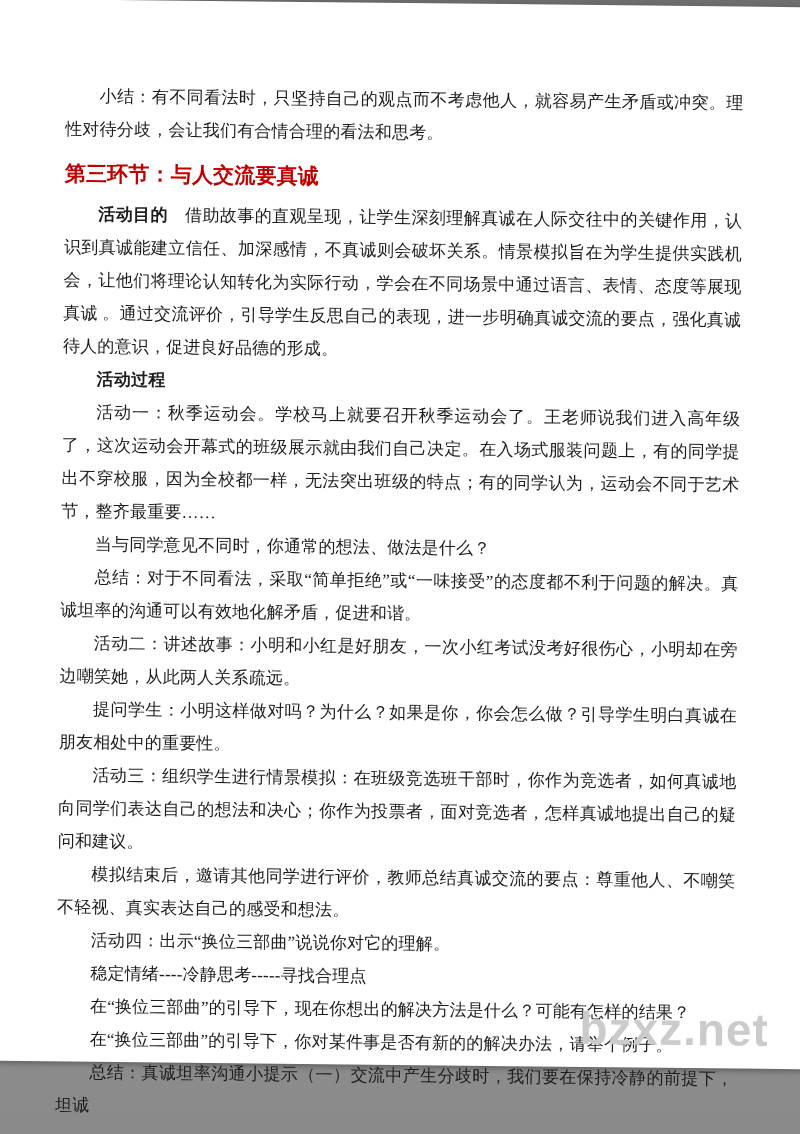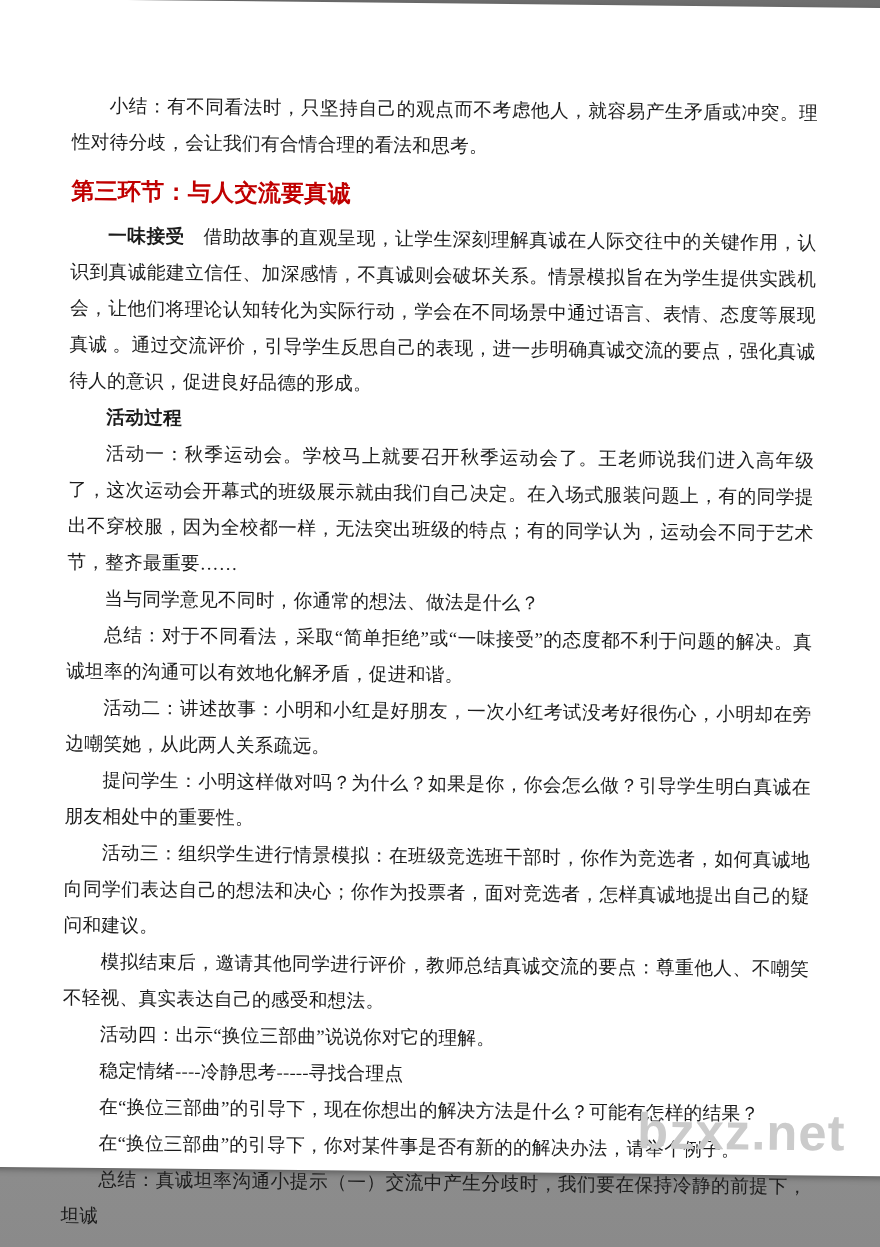--- a/index.html
+++ b/index.html
@@ -65,21 +65,21 @@
 </style>
 </head>
 <body>
 
 <div class="page">
 
   <p class="para">小结：有不同看法时，只坚持自己的观点而不考虑他人，就容易产生矛盾或冲突。理性对待分歧，会让我们有合情合理的看法和思考。</p>
 
   <h2 class="para section-heading">第三环节：与人交流要真诚</h2>
 
-  <p class="para"><span class="lead-label">一味接受</span><span>借助故事的直观呈现，让学生深刻理解真诚在人际交往中的关键作用，认识到真诚能建立信任、加深感情，不真诚则会破坏关系。情景模拟旨在为学生提供实践机会，让他们将理论认知转化为实际行动，学会在不同场景中通过语言、表情、态度等展现真诚 。通过交流评价，引导学生反思自己的表现，进一步明确真诚交流的要点，强化真诚待人的意识，促进良好品德的形成。</span></p>
+  <p class="para"><span class="lead-label">活动目的</span><span>借助故事的直观呈现，让学生深刻理解真诚在人际交往中的关键作用，认识到真诚能建立信任、加深感情，不真诚则会破坏关系。情景模拟旨在为学生提供实践机会，让他们将理论认知转化为实际行动，学会在不同场景中通过语言、表情、态度等展现真诚 。通过交流评价，引导学生反思自己的表现，进一步明确真诚交流的要点，强化真诚待人的意识，促进良好品德的形成。</span></p>
 
   <p class="para bold">活动过程</p>
 
   <p class="para">活动一：秋季运动会。学校马上就要召开秋季运动会了。王老师说我们进入高年级了，这次运动会开幕式的班级展示就由我们自己决定。在入场式服装问题上，有的同学提出不穿校服，因为全校都一样，无法突出班级的特点；有的同学认为，运动会不同于艺术节，整齐最重要……</p>
   <p class="para">当与同学意见不同时，你通常的想法、做法是什么？</p>
   <p class="para">总结：对于不同看法，采取“简单拒绝”或“一味接受”的态度都不利于问题的解决。真诚坦率的沟通可以有效地化解矛盾，促进和谐。</p>
   <p class="para">活动二：讲述故事：小明和小红是好朋友，一次小红考试没考好很伤心，小明却在旁边嘲笑她，从此两人关系疏远。</p>
   <p class="para">提问学生：小明这样做对吗？为什么？如果是你，你会怎么做？引导学生明白真诚在朋友相处中的重要性。</p>
   <p class="para">活动三：组织学生进行情景模拟：在班级竞选班干部时，你作为竞选者，如何真诚地向同学们表达自己的想法和决心；你作为投票者，面对竞选者，怎样真诚地提出自己的疑问和建议。</p>
   <p class="para">模拟结束后，邀请其他同学进行评价，教师总结真诚交流的要点：尊重他人、不嘲笑不轻视、真实表达自己的感受和想法。</p>

